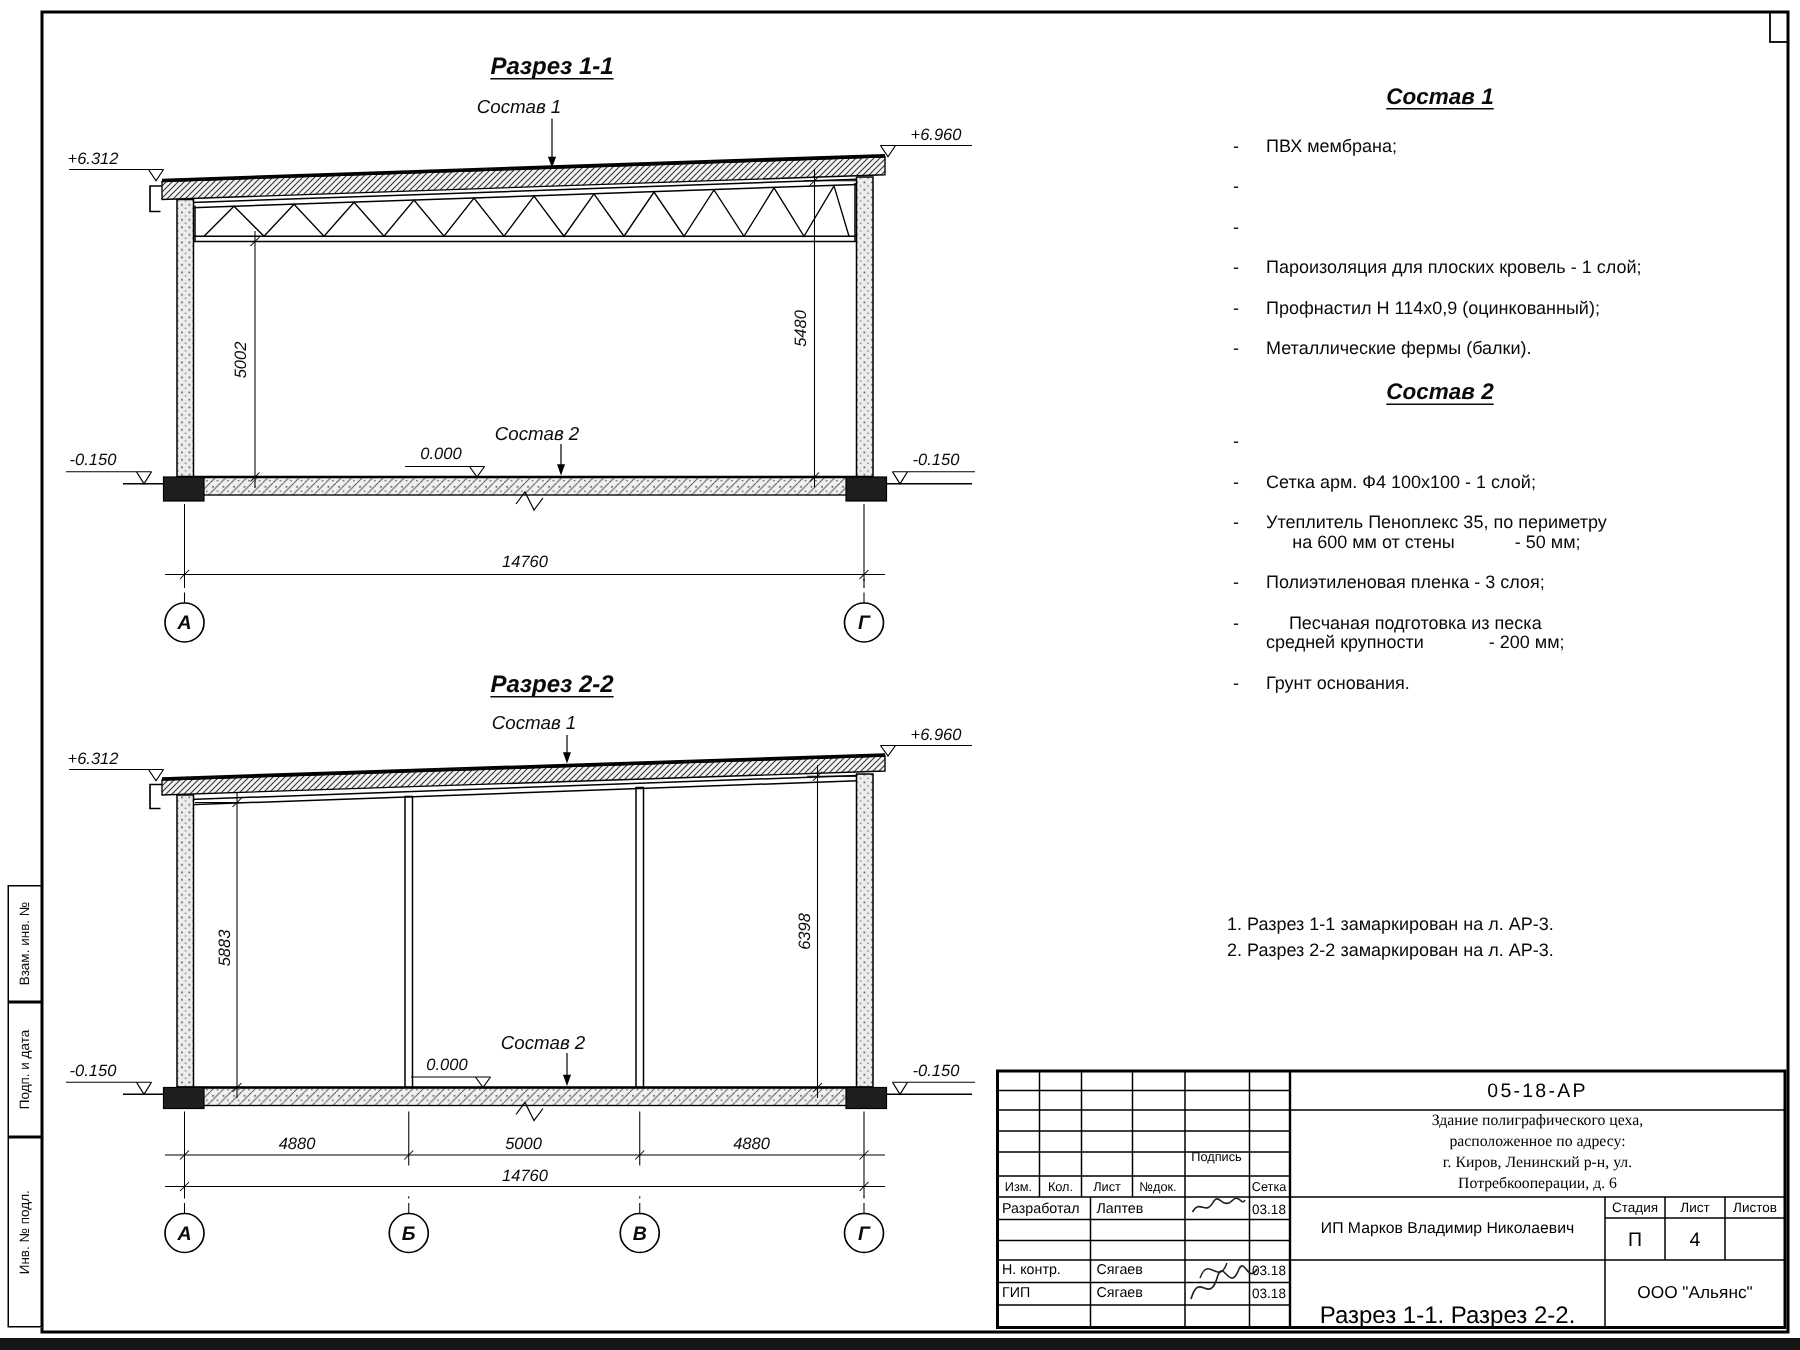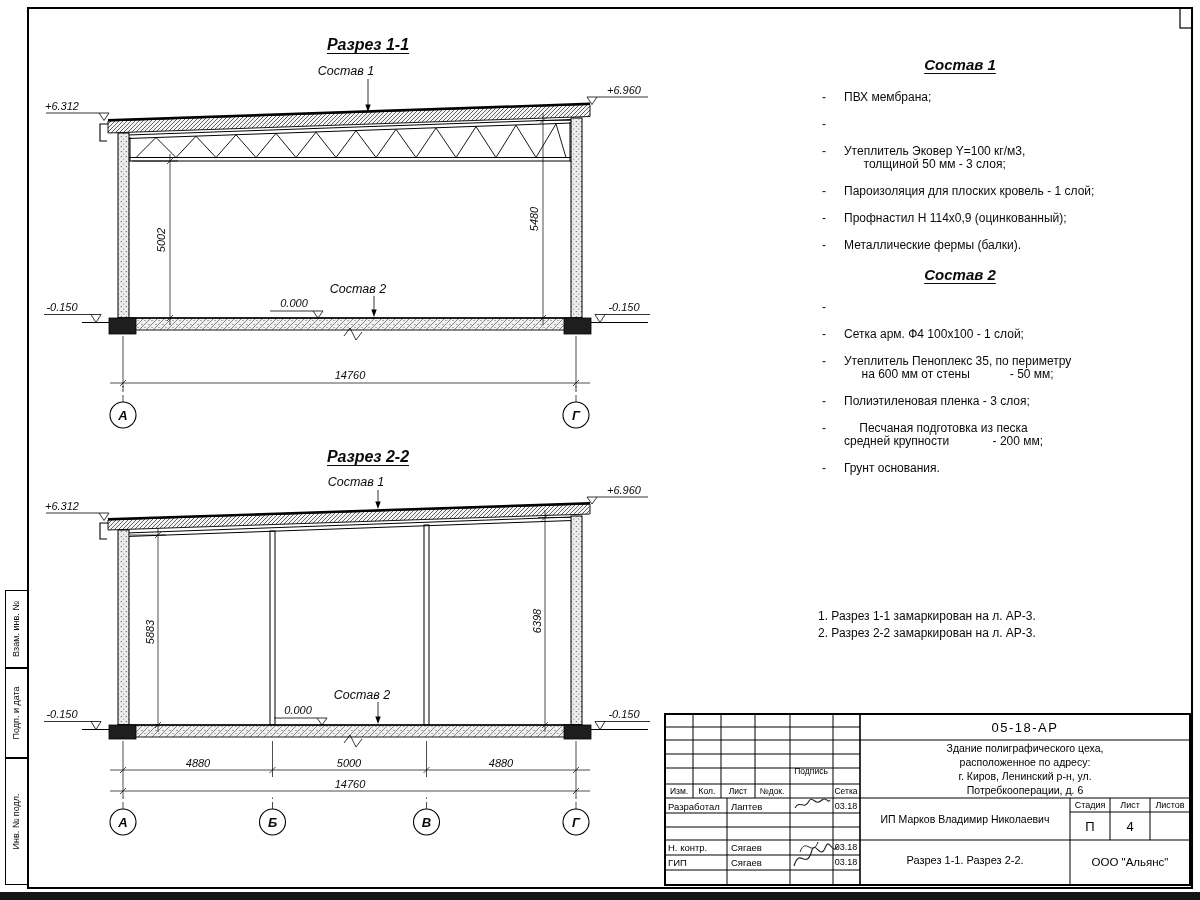--- a/index.html
+++ b/index.html
@@ -18,21 +18,21 @@
   .panel-title{text-align:center;font-style:italic;font-weight:bold;font-size:15px;
                text-decoration:underline;text-underline-offset:3px;margin:0 0 18px 0;}
   .panel-title.mt{margin-top:12px;}
   .li{display:flex;gap:14px;margin:0 0 14px 12px;font-size:12px;line-height:13px;}
   .li .dash{flex:0 0 8px;}
   .li .txt{white-space:pre-wrap;text-align:center;}
   .notes{position:absolute;left:818px;top:608px;font-size:12px;line-height:17px;}
   
   .st{position:absolute;transform:translate(-50%,-50%);font-size:10px;white-space:nowrap;color:#000;}
   .stl{position:absolute;transform:translateY(-50%);font-size:9.5px;white-space:nowrap;color:#000;}
-  .pre{white-space:pre-line;text-align:center;line-height:14px;}
+  .pre{white-space:pre-line;text-align:center;line-height:14px;font-family:Liberation Serif, serif;}
   
   .side{position:absolute;left:5px;height:23px;transform-origin:0 0;transform:rotate(-90deg);
         border:1.5px solid #000;font-size:9px;text-align:center;line-height:20px;
         background:#fff;box-sizing:border-box;}
   .scan-edge{position:absolute;left:0;top:892px;width:1200px;height:8px;background:#161616;}
 </style>
 </head>
 <body>
 
 <div class="sheet">
@@ -261,22 +261,20 @@
   <div class="panel-title">Состав 1</div>
   <div class="li">
         <span class="dash">-</span>
         <span class="txt">ПВХ мембрана;</span>
       </div>
   <div class="li">
         <span class="dash">-</span>
       </div>
   <div class="li">
         <span class="dash">-</span>
-        <span class="txt">Утеплитель Эковер Y=100 кг/м3,
-толщиной 50 мм - 3 слоя;</span>
       </div>
   <div class="li">
         <span class="dash">-</span>
         <span class="txt">Пароизоляция для плоских кровель - 1 слой;</span>
       </div>
   <div class="li">
         <span class="dash">-</span>
         <span class="txt">Профнастил Н 114х0,9 (оцинкованный);</span>
       </div>
   <div class="li">
@@ -338,21 +336,21 @@
 <div class="stl" style="left:668px;top:862px">ГИП</div>
 <div class="stl" style="left:731px;top:862px">Сягаев</div>
 <div class="st" style="left:846px;top:862px;font-size:9px">03.18</div>
 
 <div class="st" style="left:965px;top:819px;font-size:10.5px">ИП Марков Владимир Николаевич</div>
 <div class="st" style="left:1090px;top:805px;font-size:9px">Стадия</div>
 <div class="st" style="left:1130px;top:805px;font-size:9px">Лист</div>
 <div class="st" style="left:1170px;top:805px;font-size:9px">Листов</div>
 <div class="st" style="left:1090px;top:826px;font-size:13px">П</div>
 <div class="st" style="left:1130px;top:826px;font-size:13px">4</div>
-<div class="st" style="left:965px;top:860px;font-size:11px">Разрез 1-1. Разрез 2-2.</div>
+<div class="st" style="left:965px;top:878px;font-size:16px">Разрез 1-1. Разрез 2-2.</div>
 <div class="st" style="left:1130px;top:862px;font-size:11.5px">ООО "Альянс"</div>
 
 <div class="side" style="top:668px;width:78px">Взам. инв. №</div>
 <div class="side" style="top:758px;width:90px">Подп. и дата</div>
 <div class="side" style="top:885px;width:127px">Инв. № подл.</div>
 
 <div class="scan-edge"></div>
 
 </div>
 

